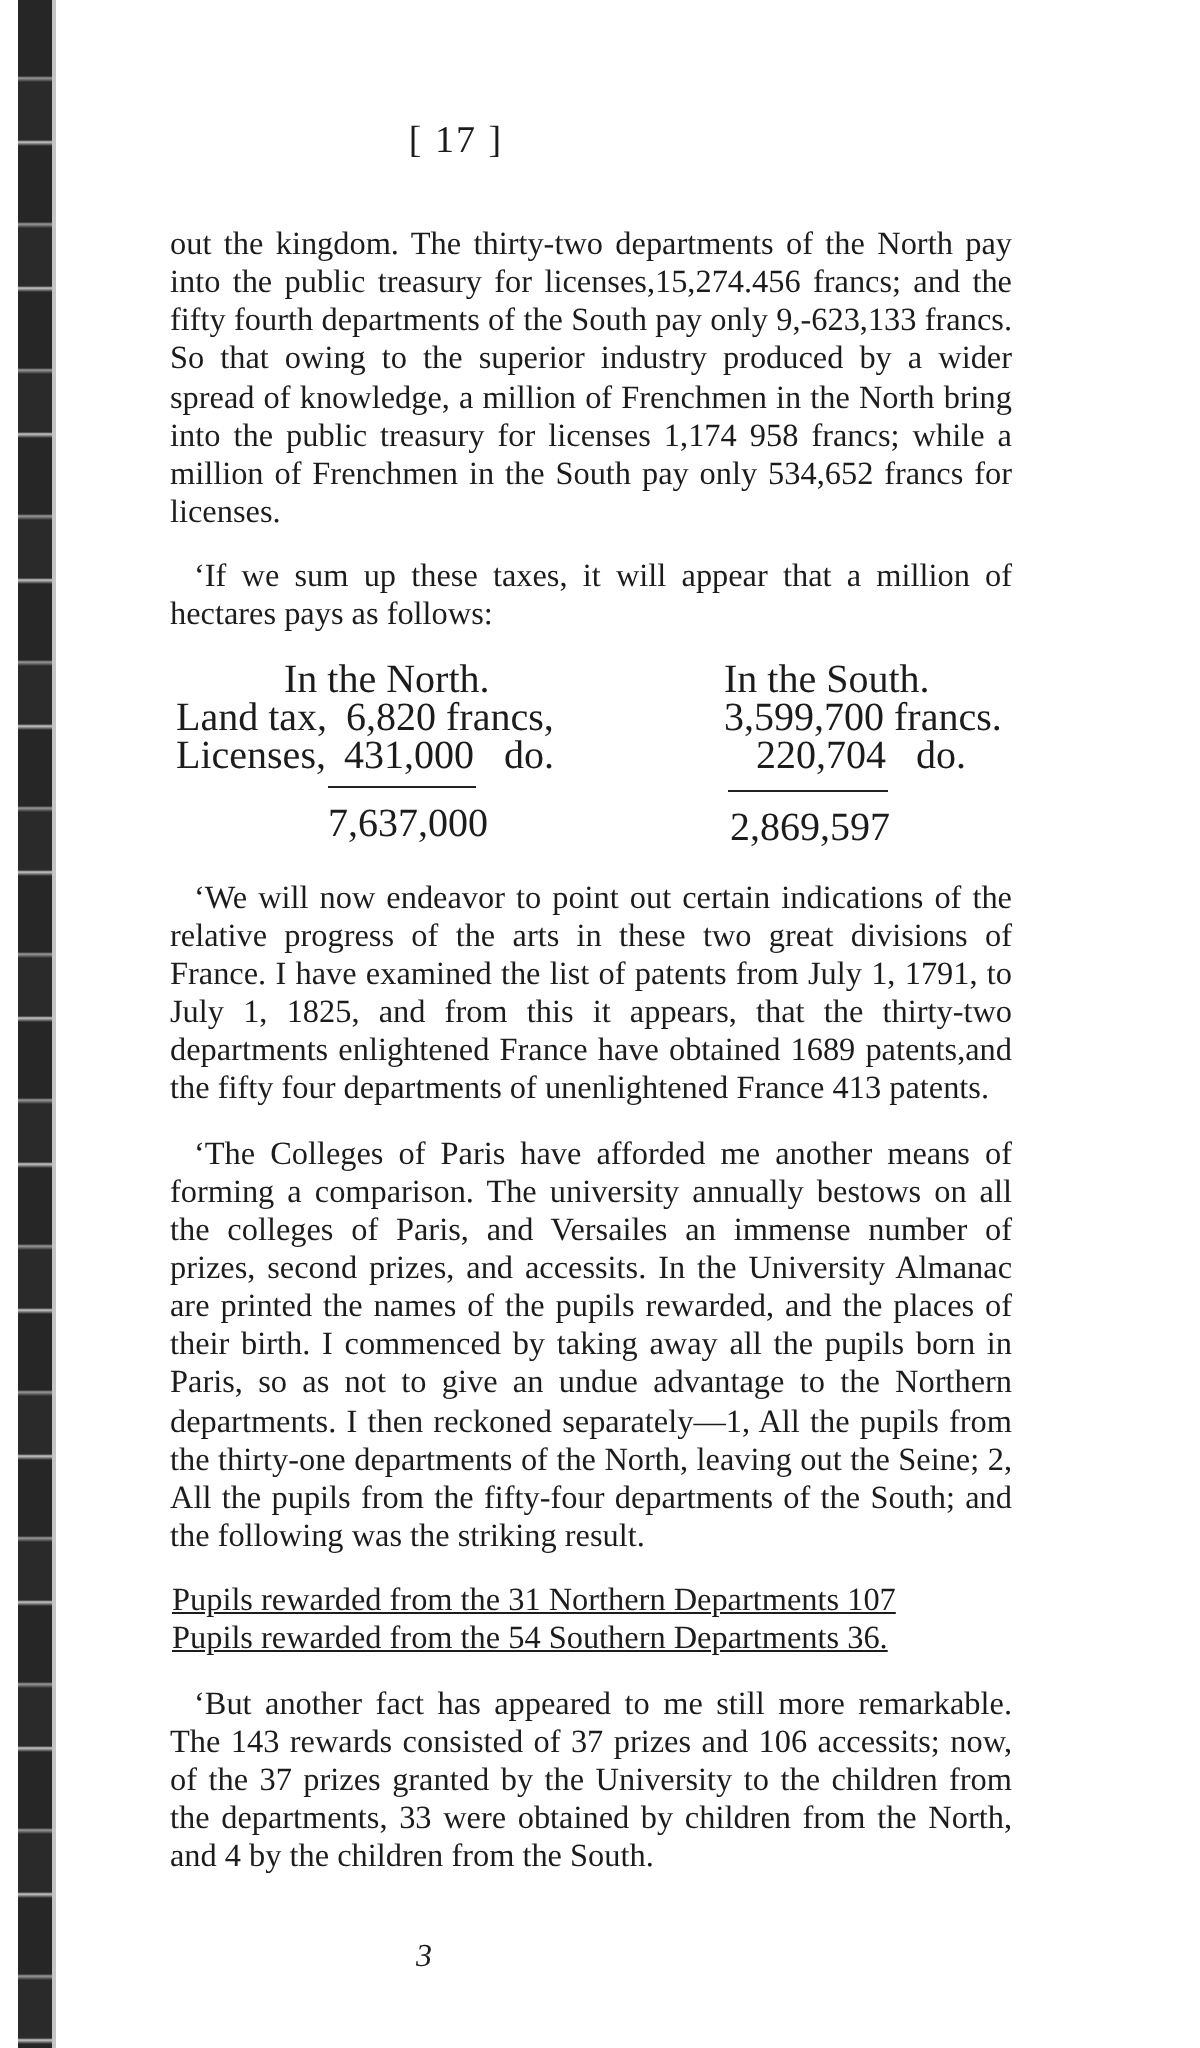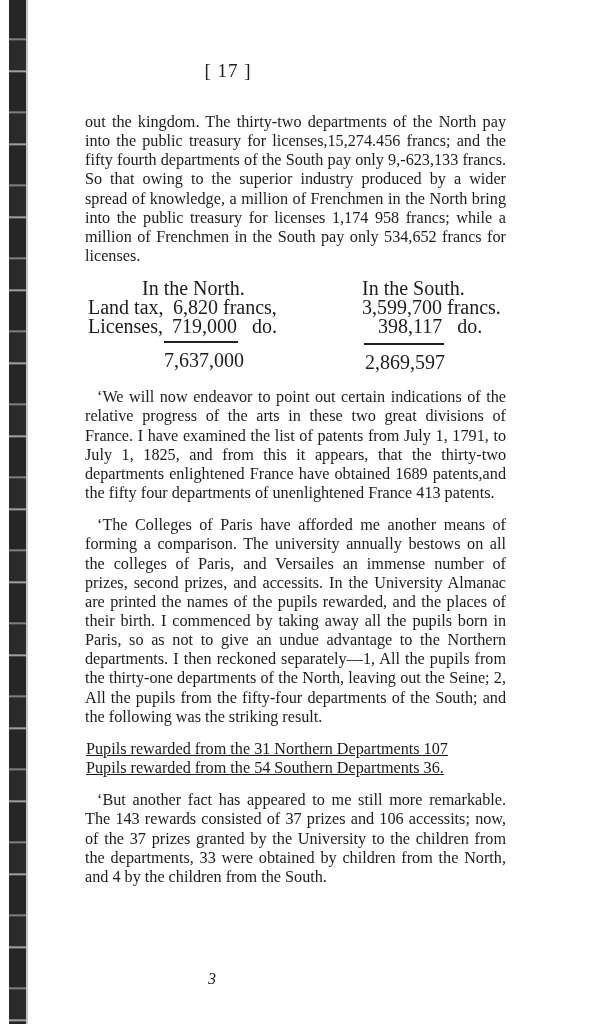--- a/index.html
+++ b/index.html
@@ -41,32 +41,33 @@
 </head>
 <body>
 
 <div class="binding"></div>
 <div class="binding-edge"></div>
 
 <div class="page-number"><span>[ 17 ]</span></div>
 
 <div class="text">
   <p>out the kingdom. The thirty-two departments of the North pay into the public treasury for licenses,15,274.456 francs; and the fifty fourth departments of the South pay only 9,-623,133 francs. So that owing to the superior industry produced by a wider spread of knowledge, a million of Frenchmen in the North bring into the public treasury for licenses 1,174 958 francs; while a million of Frenchmen in the South pay only 534,652 francs for licenses.</p>
+  <p class="indent">‘If we sum up these taxes, it will appear that a million of hectares pays as follows:</p>
 
   <div class="table">
     <div class="cell" style="left:70px; top:0px;">In the North.</div>
     <div class="cell" style="left:290px; top:0px;">In the South.</div>
 
     <div class="cell" style="left:16px; top:19px;">Land tax,</div>
     <div class="cell" style="left:101px; top:19px;">6,820 francs,</div>
     <div class="cell" style="left:290px; top:19px;">3,599,700 francs.</div>
 
     <div class="cell" style="left:16px; top:38px;">Licenses,</div>
-    <div class="cell" style="left:100px; top:38px; white-space:pre;">719,000   do.</div>
-    <div class="cell" style="left:306px; top:38px; white-space:pre;">398,117   do.</div>
+    <div class="cell" style="left:100px; top:38px; white-space:pre;">431,000   do.</div>
+    <div class="cell" style="left:306px; top:38px; white-space:pre;">220,704   do.</div>
 
     <div class="rule" style="left:92px; top:62px; width:74px;"></div>
     <div class="rule" style="left:292px; top:64px; width:80px;"></div>
 
     <div class="cell" style="left:92px; top:72px;">7,637,000</div>
     <div class="cell" style="left:293px; top:74px;">2,869,597</div>
   </div>
 
   <p class="indent">‘We will now endeavor to point out certain indications of the relative progress of the arts in these two great divisions of France. I have examined the list of patents from July 1, 1791, to July 1, 1825, and from this it appears, that the thirty-two departments enlightened France have obtained 1689 patents,and the fifty four departments of unenlightened France 413 patents.</p>
   <p class="indent">‘The Colleges of Paris have afforded me another means of forming a comparison. The university annually bestows on all the colleges of Paris, and Versailes an immense number of prizes, second prizes, and accessits. In the University Almanac are printed the names of the pupils rewarded, and the places of their birth. I commenced by taking away all the pupils born in Paris, so as not to give an undue advantage to the Northern departments. I then reckoned separately—1, All the pupils from the thirty-one departments of the North, leaving out the Seine; 2, All the pupils from the fifty-four departments of the South; and the following was the striking result.</p>

